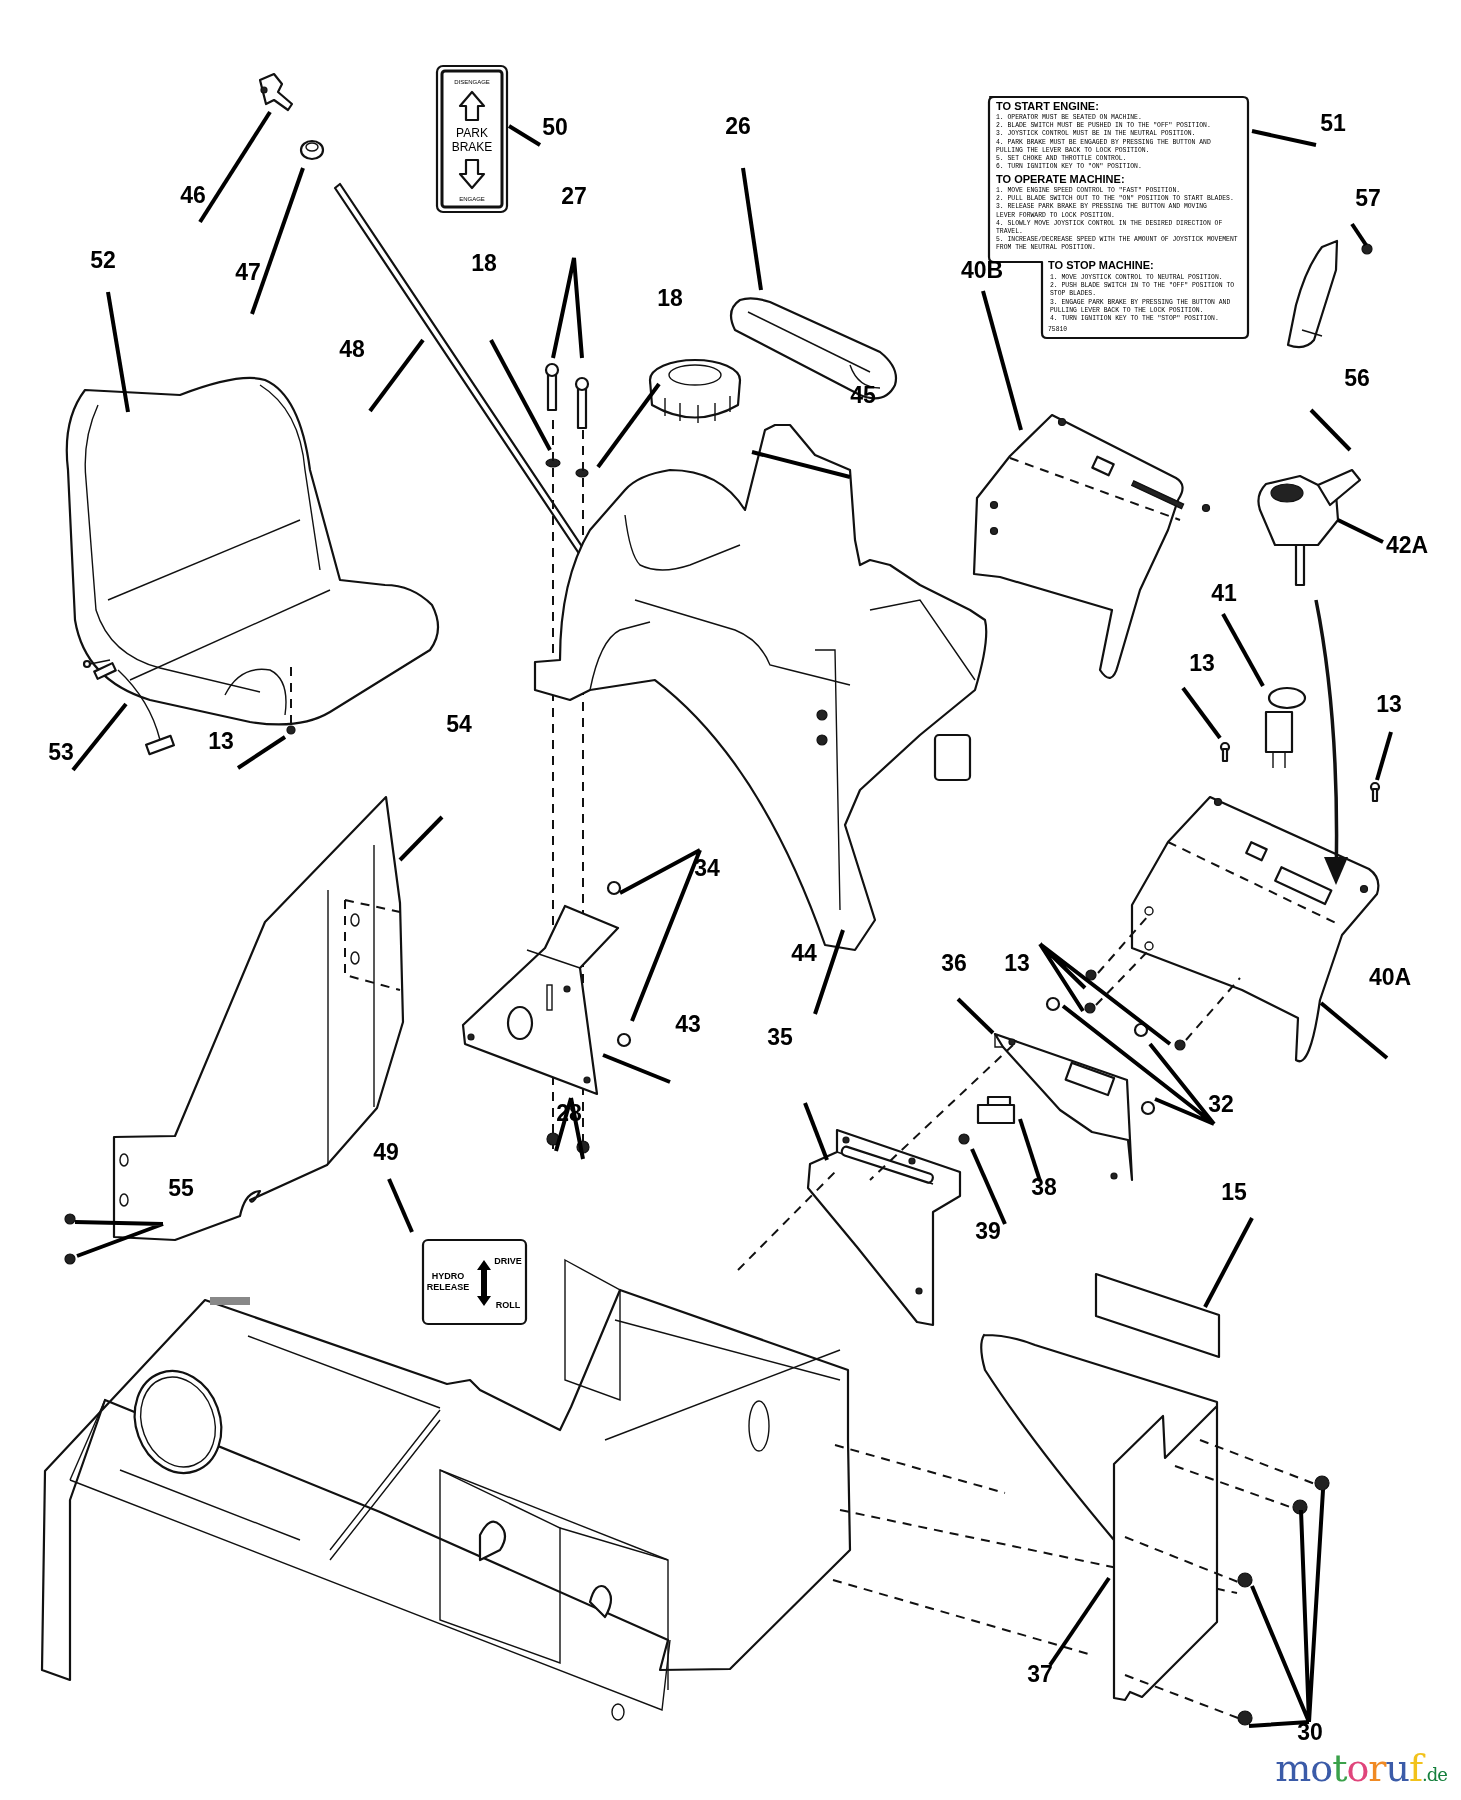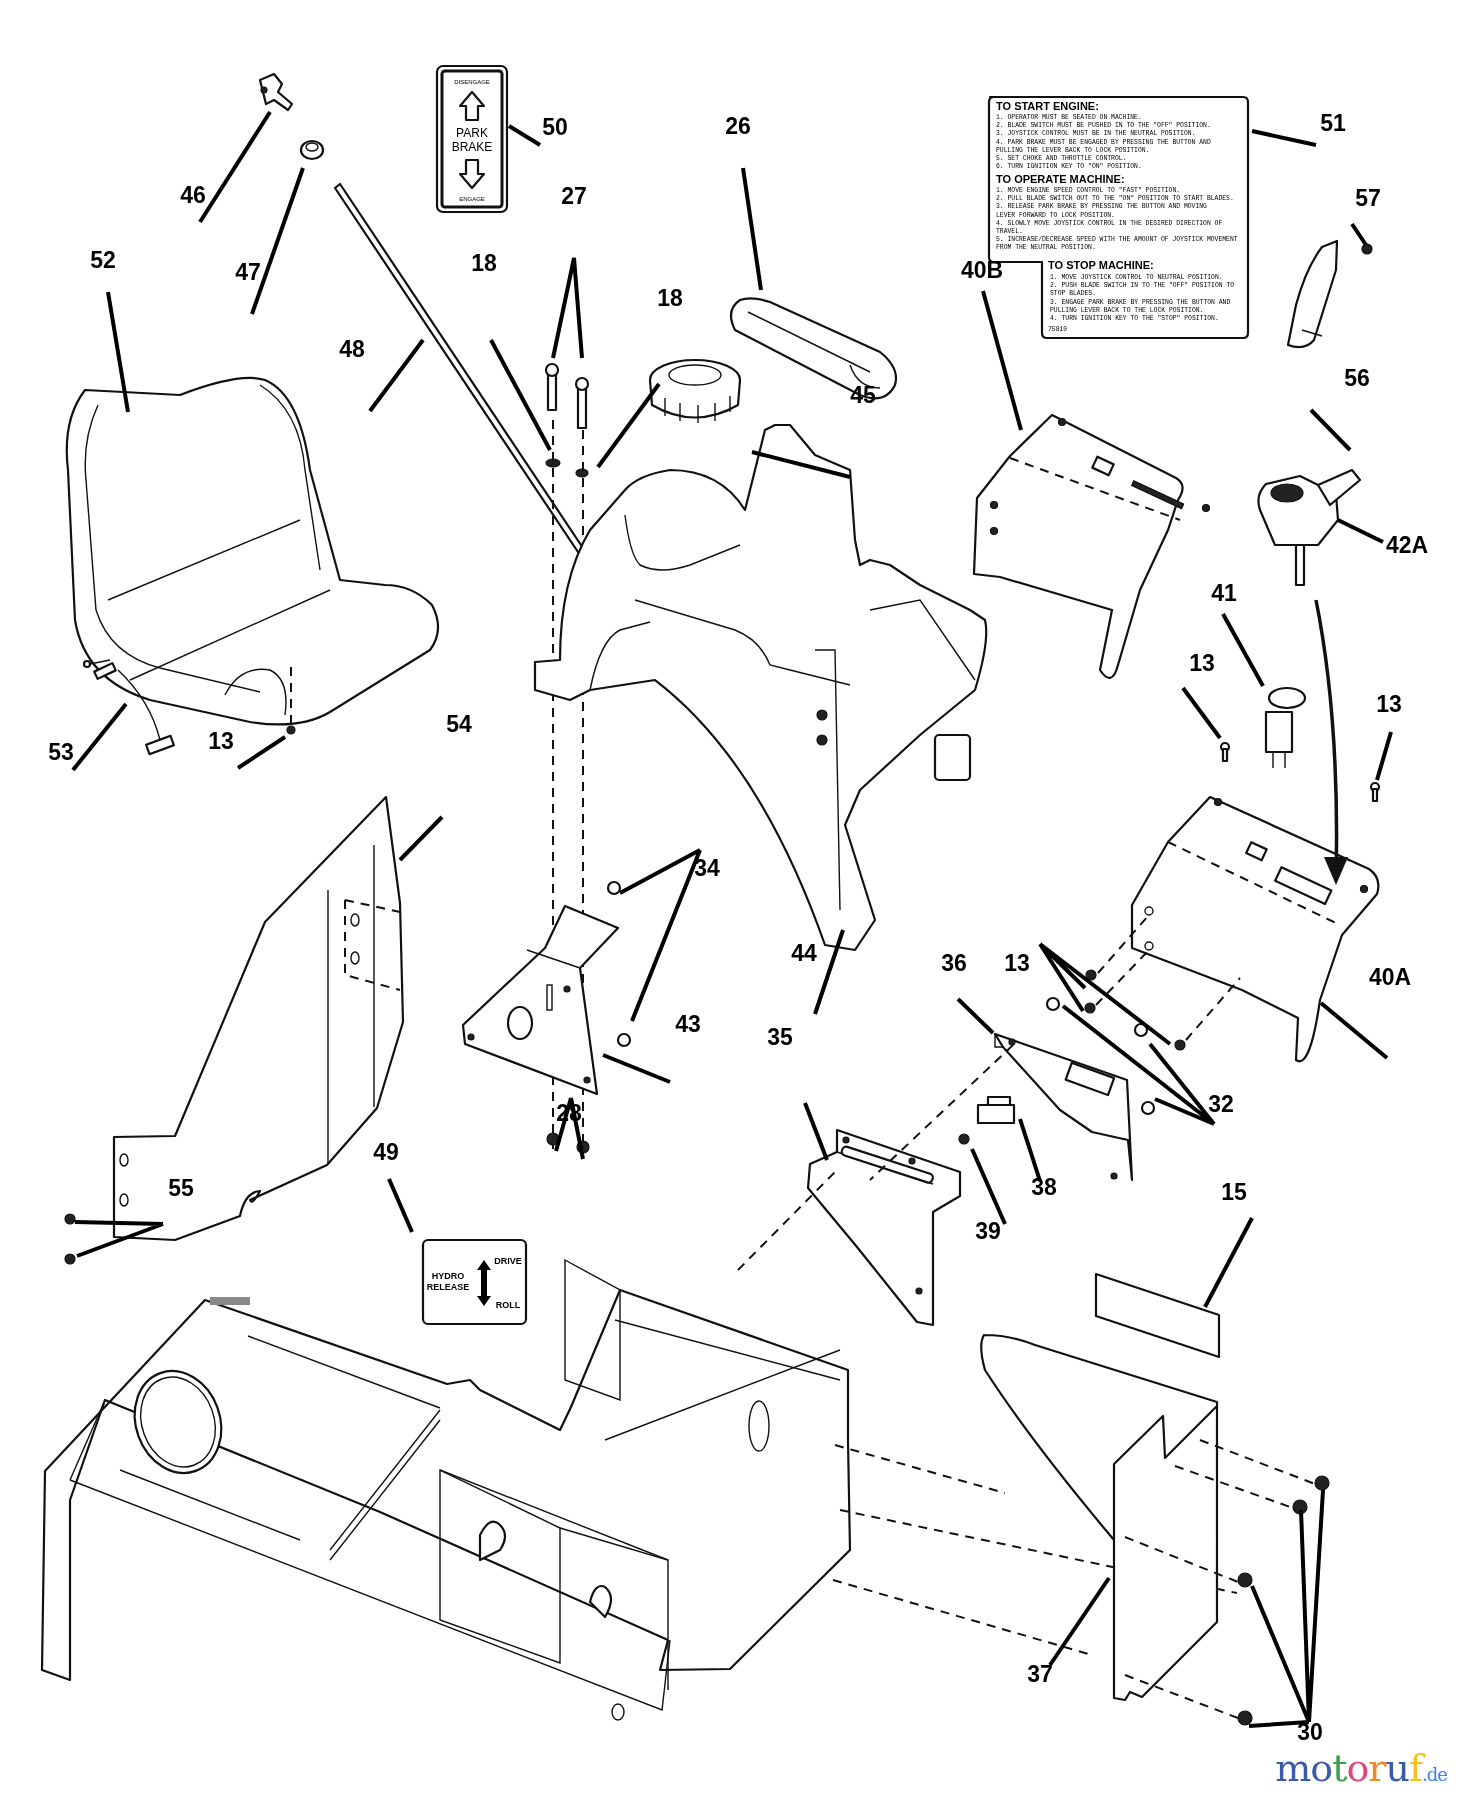--- a/index.html
+++ b/index.html
@@ -10,21 +10,21 @@
   .part-thin { fill: none; stroke: #111111; stroke-width: 1.4; }
   .part-dark { fill: #222222; stroke: #111111; stroke-width: 1.2; }
   .dash { fill: none; stroke: #111111; stroke-width: 2; stroke-dasharray: 9 7; }
   .leader { stroke: #000000; stroke-width: 4; stroke-linecap: butt; fill: none; }
   .callout { font-family: "Liberation Sans", sans-serif; font-weight: bold; font-size: 23px; fill: #000000; }
   .decal-text { font-family: "Liberation Sans", sans-serif; fill: #000000; }
   .decal-h { font-family: "Liberation Sans", sans-serif; font-weight: bold; font-size: 11px; fill: #000; }
   .decal-l { font-family: "Liberation Mono", monospace; font-size: 6.4px; fill: #000; }
   #watermark { position: absolute; right: 14px; bottom: 10px; font-family: "DejaVu Serif", serif;
                font-size: 38px; letter-spacing: -1px; }
-  #watermark .wm-suffix { font-size: 18px; color: #3b82f6; }
+  #watermark .wm-suffix { font-size: 18px; color: #15803d; }
 </style>
 </head>
 <body>
 
 <svg id="diagram" viewBox="0 0 1461 1800" xmlns="http://www.w3.org/2000/svg">
 
   <g>
     <path class="part" d="M260 80 l14 -6 l8 10 l-4 8 l14 12 l-4 6 l-14 -10 l-8 4 z"></path>
     <circle class="part-dark" cx="264" cy="90" r="3"></circle>
   </g>

